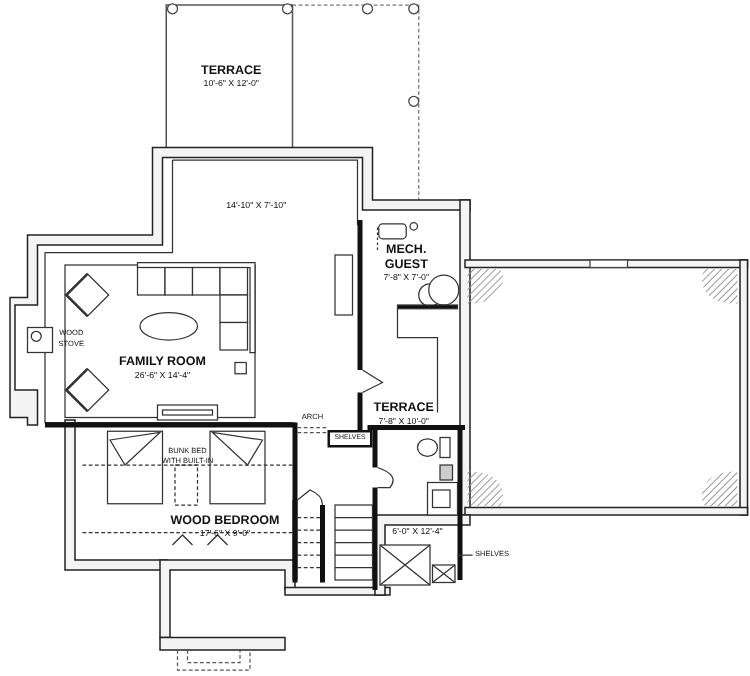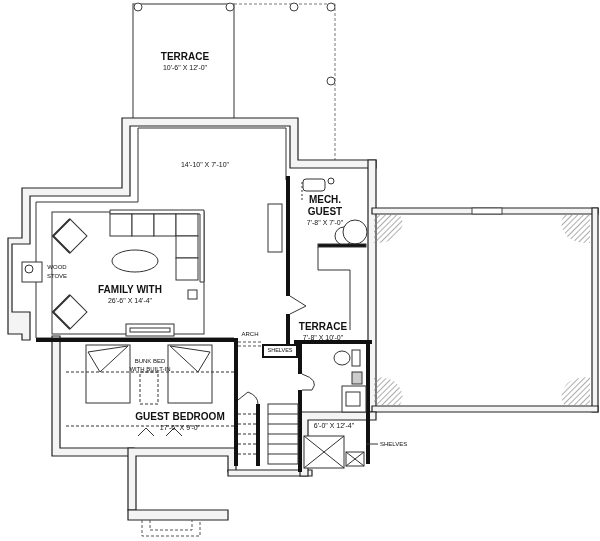--- a/index.html
+++ b/index.html
@@ -159,29 +159,29 @@
 
 <div class="lbl dim" style="left:170px;top:161px;width:70px;">14'-10" X 7'-10"</div>
 
 <div class="lbl room" style="left:300px;top:195px;width:50px;">MECH.</div>
 <div class="lbl room" style="left:300px;top:207px;width:50px;">GUEST</div>
 <div class="lbl dim" style="left:300px;top:219px;width:50px;">7'-8" X 7'-0"</div>
 
 <div class="lbl small" style="left:42px;top:264px;width:30px;">WOOD</div>
 <div class="lbl small" style="left:42px;top:273px;width:30px;">STOVE</div>
 
-<div class="lbl room" style="left:85px;top:285px;width:90px;">FAMILY WITH</div>
+<div class="lbl room" style="left:85px;top:285px;width:90px;">FAMILY ROOM</div>
 <div class="lbl dim" style="left:85px;top:297px;width:90px;">26'-6" X 14'-4"</div>
 
 <div class="lbl room" style="left:288px;top:322px;width:70px;">TERRACE</div>
 <div class="lbl dim" style="left:288px;top:334px;width:70px;">7'-8" X 10'-0"</div>
 
 <div class="lbl small" style="left:238px;top:331px;width:24px;">ARCH</div>
 <div class="lbl small" style="left:264px;top:348px;width:32px;font-size:5.5px;">SHELVES</div>
 
 <div class="lbl small" style="left:125px;top:358px;width:50px;">BUNK BED</div>
 <div class="lbl small" style="left:125px;top:366px;width:50px;">WITH BUILT-IN</div>
 
-<div class="lbl room" style="left:130px;top:412px;width:100px;">GUEST BEDROOM</div>
+<div class="lbl room" style="left:130px;top:412px;width:100px;">WOOD BEDROOM</div>
 <div class="lbl dim" style="left:130px;top:424px;width:100px;">17'-6" X 9'-0"</div>
 
 <div class="lbl dim" style="left:302px;top:422px;width:64px;">6'-0" X 12'-4"</div>
 <div class="lbl small" style="left:380px;top:441px;width:40px;text-align:left;">SHELVES</div>
 
 </body></html>

